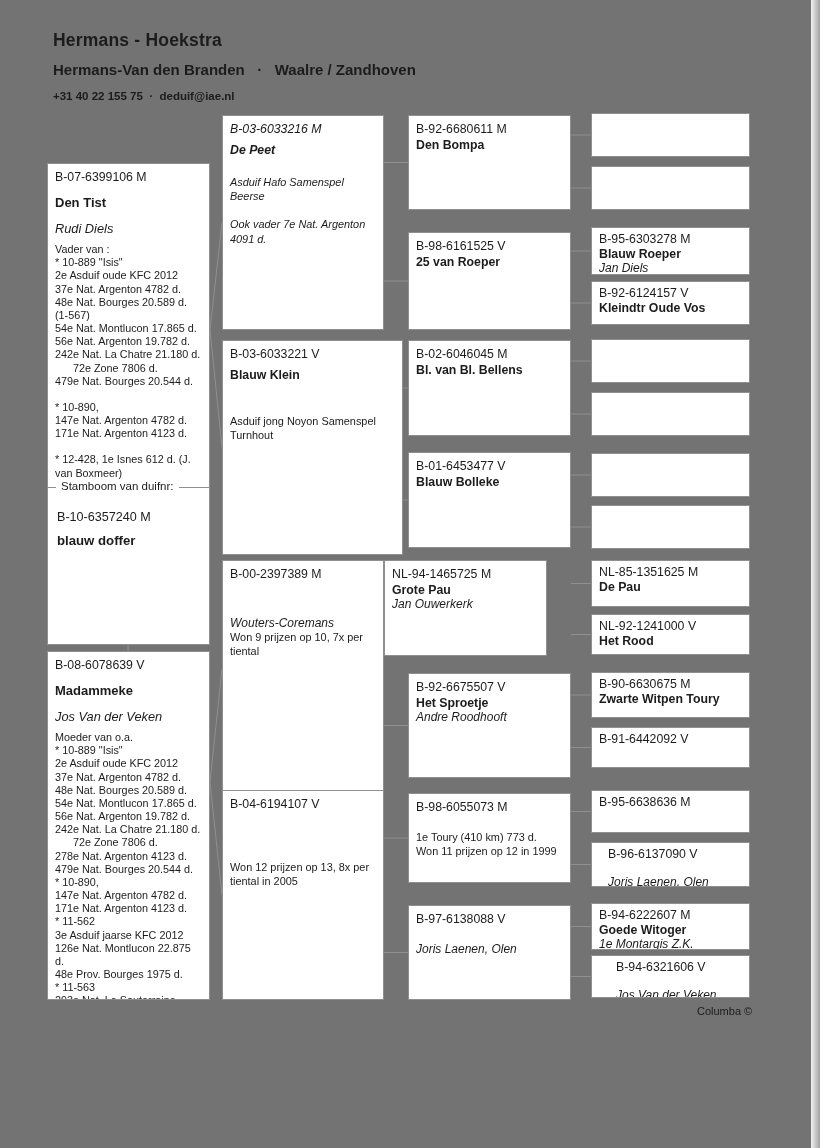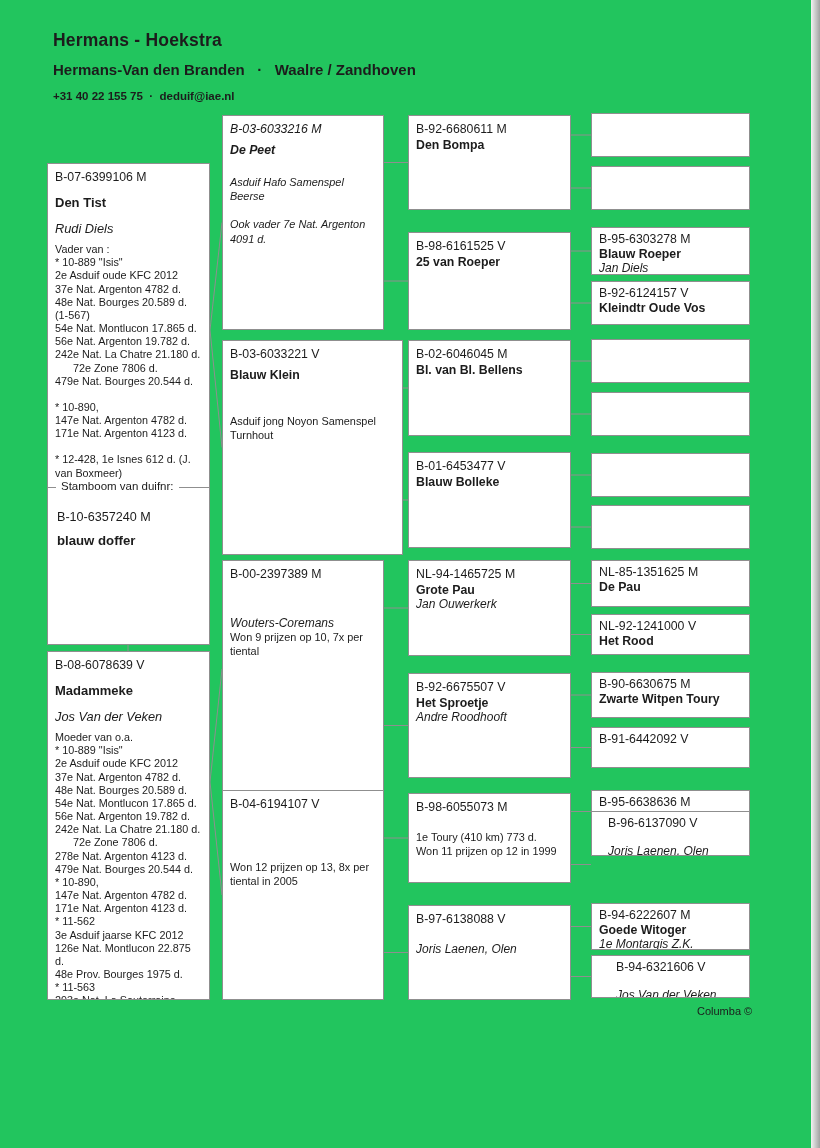--- a/index.html
+++ b/index.html
@@ -1,20 +1,20 @@
 <!DOCTYPE html>
 <html><head>
 <meta charset="utf-8">
 <style>
   html,body{margin:0;padding:0;background:#e8e8e8;}
   .page{
     position:relative;
     width:820px;height:1148px;
     margin:0 auto;
-    background:#22c55e;
+    background:#737373;
     font-family:"Liberation Sans", sans-serif;
     color:#1c1c1c;
     overflow:hidden;
   }
   
   .lh-title{position:absolute;left:53px;top:30px;font-size:17.5px;font-weight:bold;letter-spacing:.2px;}
   .lh-sub{position:absolute;left:53px;top:61px;font-size:15px;font-weight:bold;white-space:pre;}
   .lh-contact{position:absolute;left:53px;top:90px;font-size:11.5px;font-weight:bold;white-space:pre;}
   
   .pbox{
@@ -190,21 +190,21 @@
         <div class="row-name">25 van Roeper</div>
       </div>
       <div class="pbox g3" style="left: 408px; top: 340px; width: 163px; height: 96px;">
         <div class="row-ring">B-02-6046045 M</div>
         <div class="row-name">Bl. van Bl. Bellens</div>
       </div>
       <div class="pbox g3" style="left: 408px; top: 452px; width: 163px; height: 96px;">
         <div class="row-ring">B-01-6453477 V</div>
         <div class="row-name">Blauw Bolleke</div>
       </div>
-      <div class="pbox g3" style="left: 408px; top: 560px; width: 163px; height: 96px;">
+      <div class="pbox g3" style="left: 384px; top: 560px; width: 163px; height: 96px;">
         <div class="row-ring">NL-94-1465725 M</div>
         <div class="row-name">Grote Pau</div>
         <div class="row-breeder">Jan Ouwerkerk</div>
       </div>
       <div class="pbox g3" style="left: 408px; top: 673px; width: 163px; height: 105px;">
         <div class="row-ring">B-92-6675507 V</div>
         <div class="row-name">Het  Sproetje</div>
         <div class="row-breeder">Andre Roodhooft</div>
       </div>
       <div class="pbox g3" style="left: 408px; top: 793px; width: 163px; height: 90px;">
@@ -244,21 +244,21 @@
       <div class="pbox g4" style="left: 591px; top: 672px; width: 159px; height: 46px;">
         <div class="row-ring">B-90-6630675 M</div>
         <div class="row-name">Zwarte Witpen Toury</div>
       </div>
       <div class="pbox g4" style="left: 591px; top: 727px; width: 159px; height: 41px;">
         <div class="row-ring">B-91-6442092 V</div>
       </div>
       <div class="pbox g4" style="left: 591px; top: 790px; width: 159px; height: 43px;">
         <div class="row-ring">B-95-6638636 M</div>
       </div>
-      <div class="pbox g4" style="left: 591px; top: 811px; width: 159px; height: 45px; padding-left: 16px;">
+      <div class="pbox g4" style="left: 591px; top: 842px; width: 159px; height: 45px; padding-left: 16px;">
         <div class="row-ring">B-96-6137090 V</div>
         <div class="row-text"></div>
         <div class="row-breeder">Joris Laenen, Olen</div>
       </div>
       <div class="pbox g4" style="left: 591px; top: 903px; width: 159px; height: 47px;">
         <div class="row-ring">B-94-6222607 M</div>
         <div class="row-name">Goede Witoger</div>
         <div class="row-breeder">1e Montargis Z.K.</div>
       </div>
       <div class="pbox g4" style="left: 591px; top: 955px; width: 159px; height: 43px; padding-left: 24px;">

